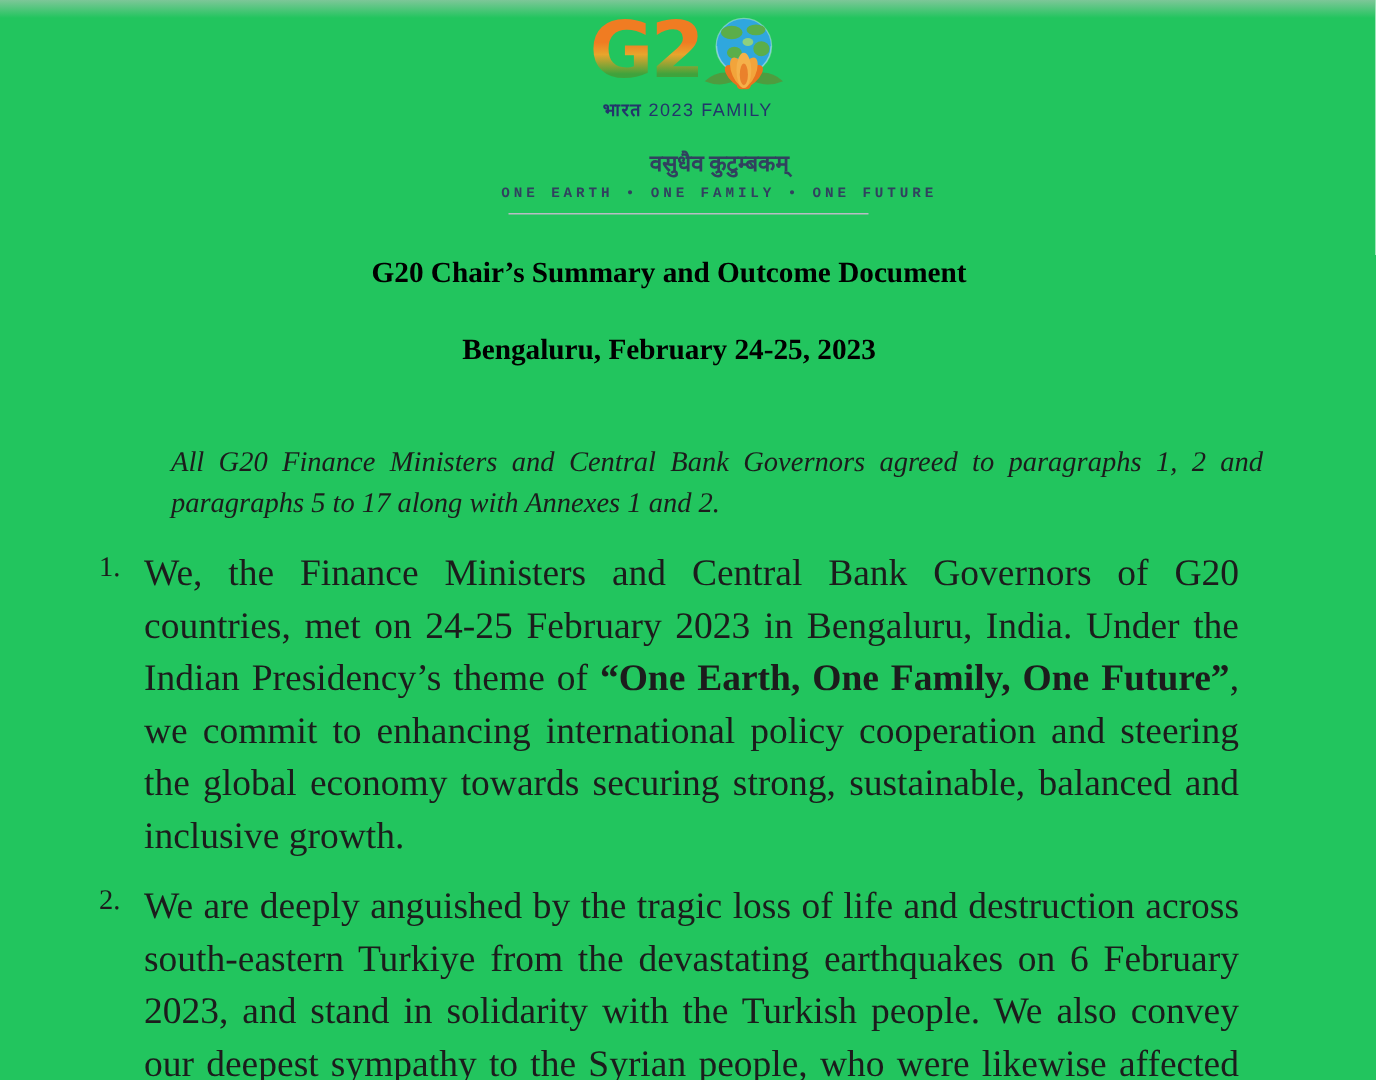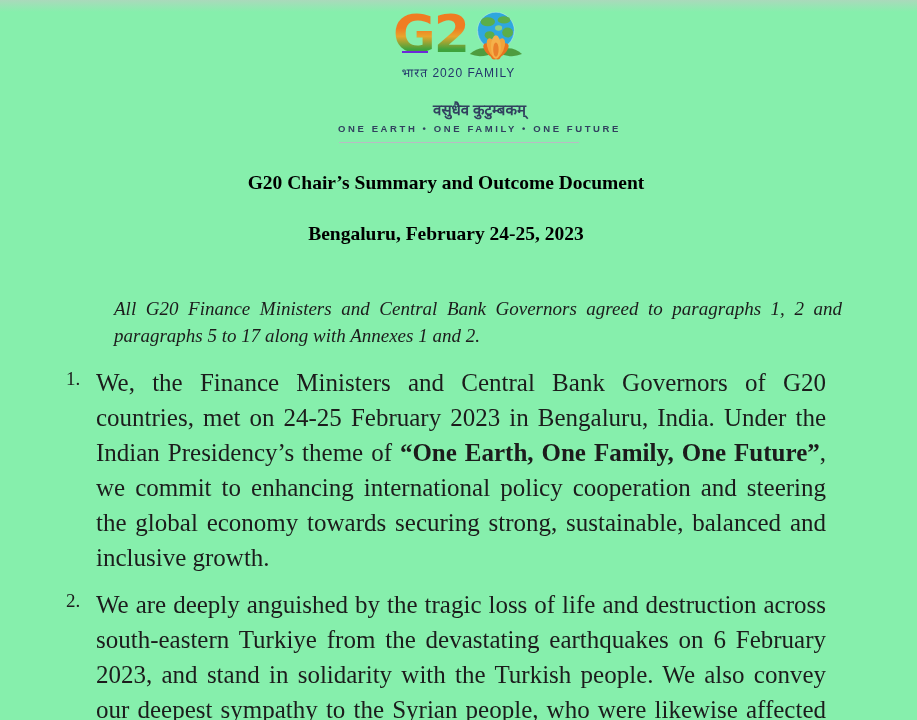--- a/index.html
+++ b/index.html
@@ -1,20 +1,20 @@
 <!DOCTYPE html>
 <html><head>
 <meta charset="utf-8">
 <style>
   * { margin:0; padding:0; box-sizing:border-box; }
   html,body { background:#ffffff; }
   .page {
     position:relative;
     width:917px; height:720px;
-    background:#86efac;
+    background:#22c55e;
     overflow:hidden;
     font-family:"Liberation Serif", serif;
     color:#1c1c1c;
   }
   .top-shade {
     position:absolute; top:0; left:0; right:0; height:12px;
     background:linear-gradient(180deg, rgba(200,200,200,.55), rgba(255,255,255,0));
     pointer-events:none;
   }
 
@@ -31,30 +31,30 @@
     -webkit-background-clip:text; background-clip:text;
     -webkit-text-fill-color:transparent; color:transparent;
     letter-spacing:-2px;
   }
   .globe-wrap { width:58px; height:54px; margin-left:-2px; }
   .india-tagline {
     margin-top:2px;
     font-family:"Liberation Sans", sans-serif;
     font-size:12px; color:#23356b; letter-spacing:1px;
   }
-  .india-tagline .bharat { font-weight:normal; border-top:2px solid #6d28d9; padding-top:13px; }
+  .india-tagline .bharat { font-weight:bold; border-top:2px solid #22c55e; padding-top:1px; }
   .motto { margin-top:20px;padding-left:42px; }
   .motto-sanskrit {
     font-size:15px; color:#31415f; font-weight:bold;
     font-family:"Liberation Serif", serif;
     line-height:18px;
   }
   .motto-english {
     margin-top:3px;
-    font-family:Liberation Sans, sans-serif;
+    font-family:Liberation Mono, monospace;
     font-size:9.5px; font-weight:bold; letter-spacing:2.6px; color:#31415f;
     line-height:13px;
   }
   .header-divider {
     width:240px; margin:7px auto 0 auto;
     border:none; border-top:1px solid #b9bcc4; height:0;
   }
 
   
   .titles { margin-top:26px; text-align:center; }
@@ -115,21 +115,21 @@
 
           <ellipse cx="33" cy="42" rx="5.5" ry="12" transform="rotate(-24 33 50)" fill="#f2a43b"></ellipse>
           <ellipse cx="33" cy="42" rx="5.5" ry="12" transform="rotate(24 33 50)" fill="#f2a43b"></ellipse>
           <ellipse cx="33" cy="41" rx="5.5" ry="13" fill="#f5b14a"></ellipse>
           <ellipse cx="33" cy="44" rx="3" ry="8" fill="#e05a12" opacity="0.55"></ellipse>
         </svg>
       </span>
     </div>
     <div class="india-tagline">
       <span class="bharat">भारत</span>
-      <span>2020</span>
+      <span>2023</span>
       <span>FAMILY</span>
     </div>
     <div class="motto">
       <div class="motto-sanskrit">वसुधैव कुटुम्बकम्</div>
       <div class="motto-english">ONE EARTH • ONE FAMILY • ONE FUTURE</div>
     </div>
     <hr class="header-divider">
   </div>
 
   <div class="content">

